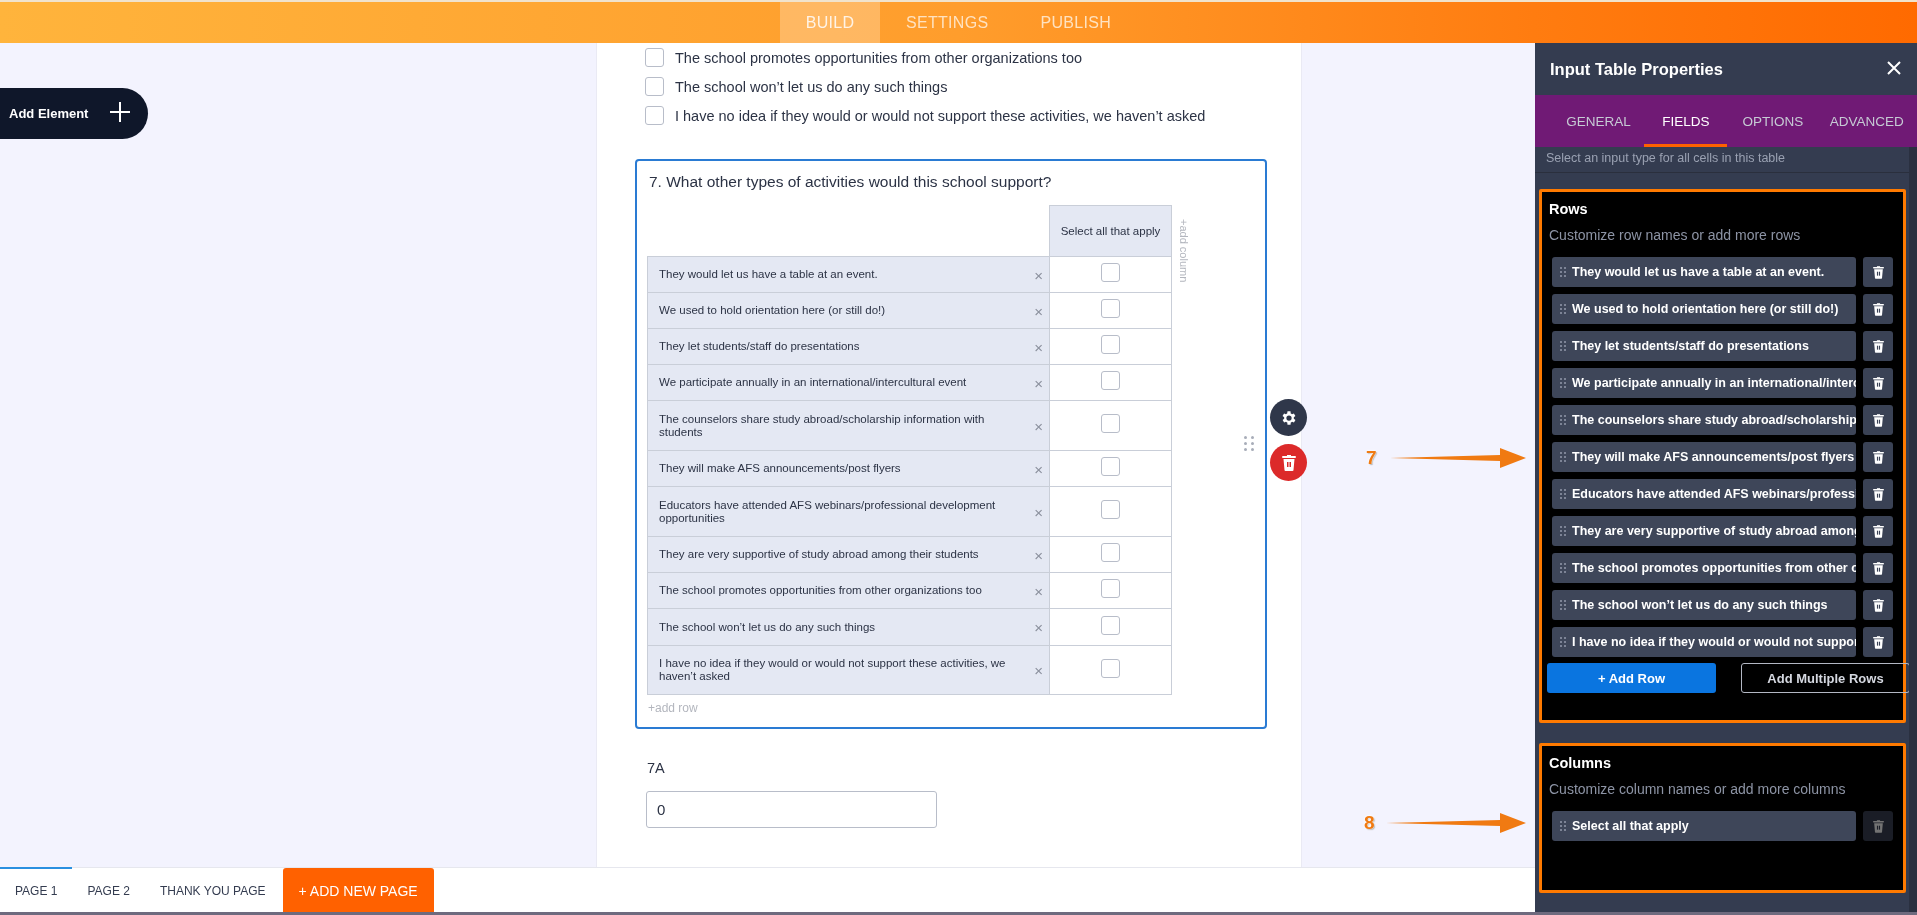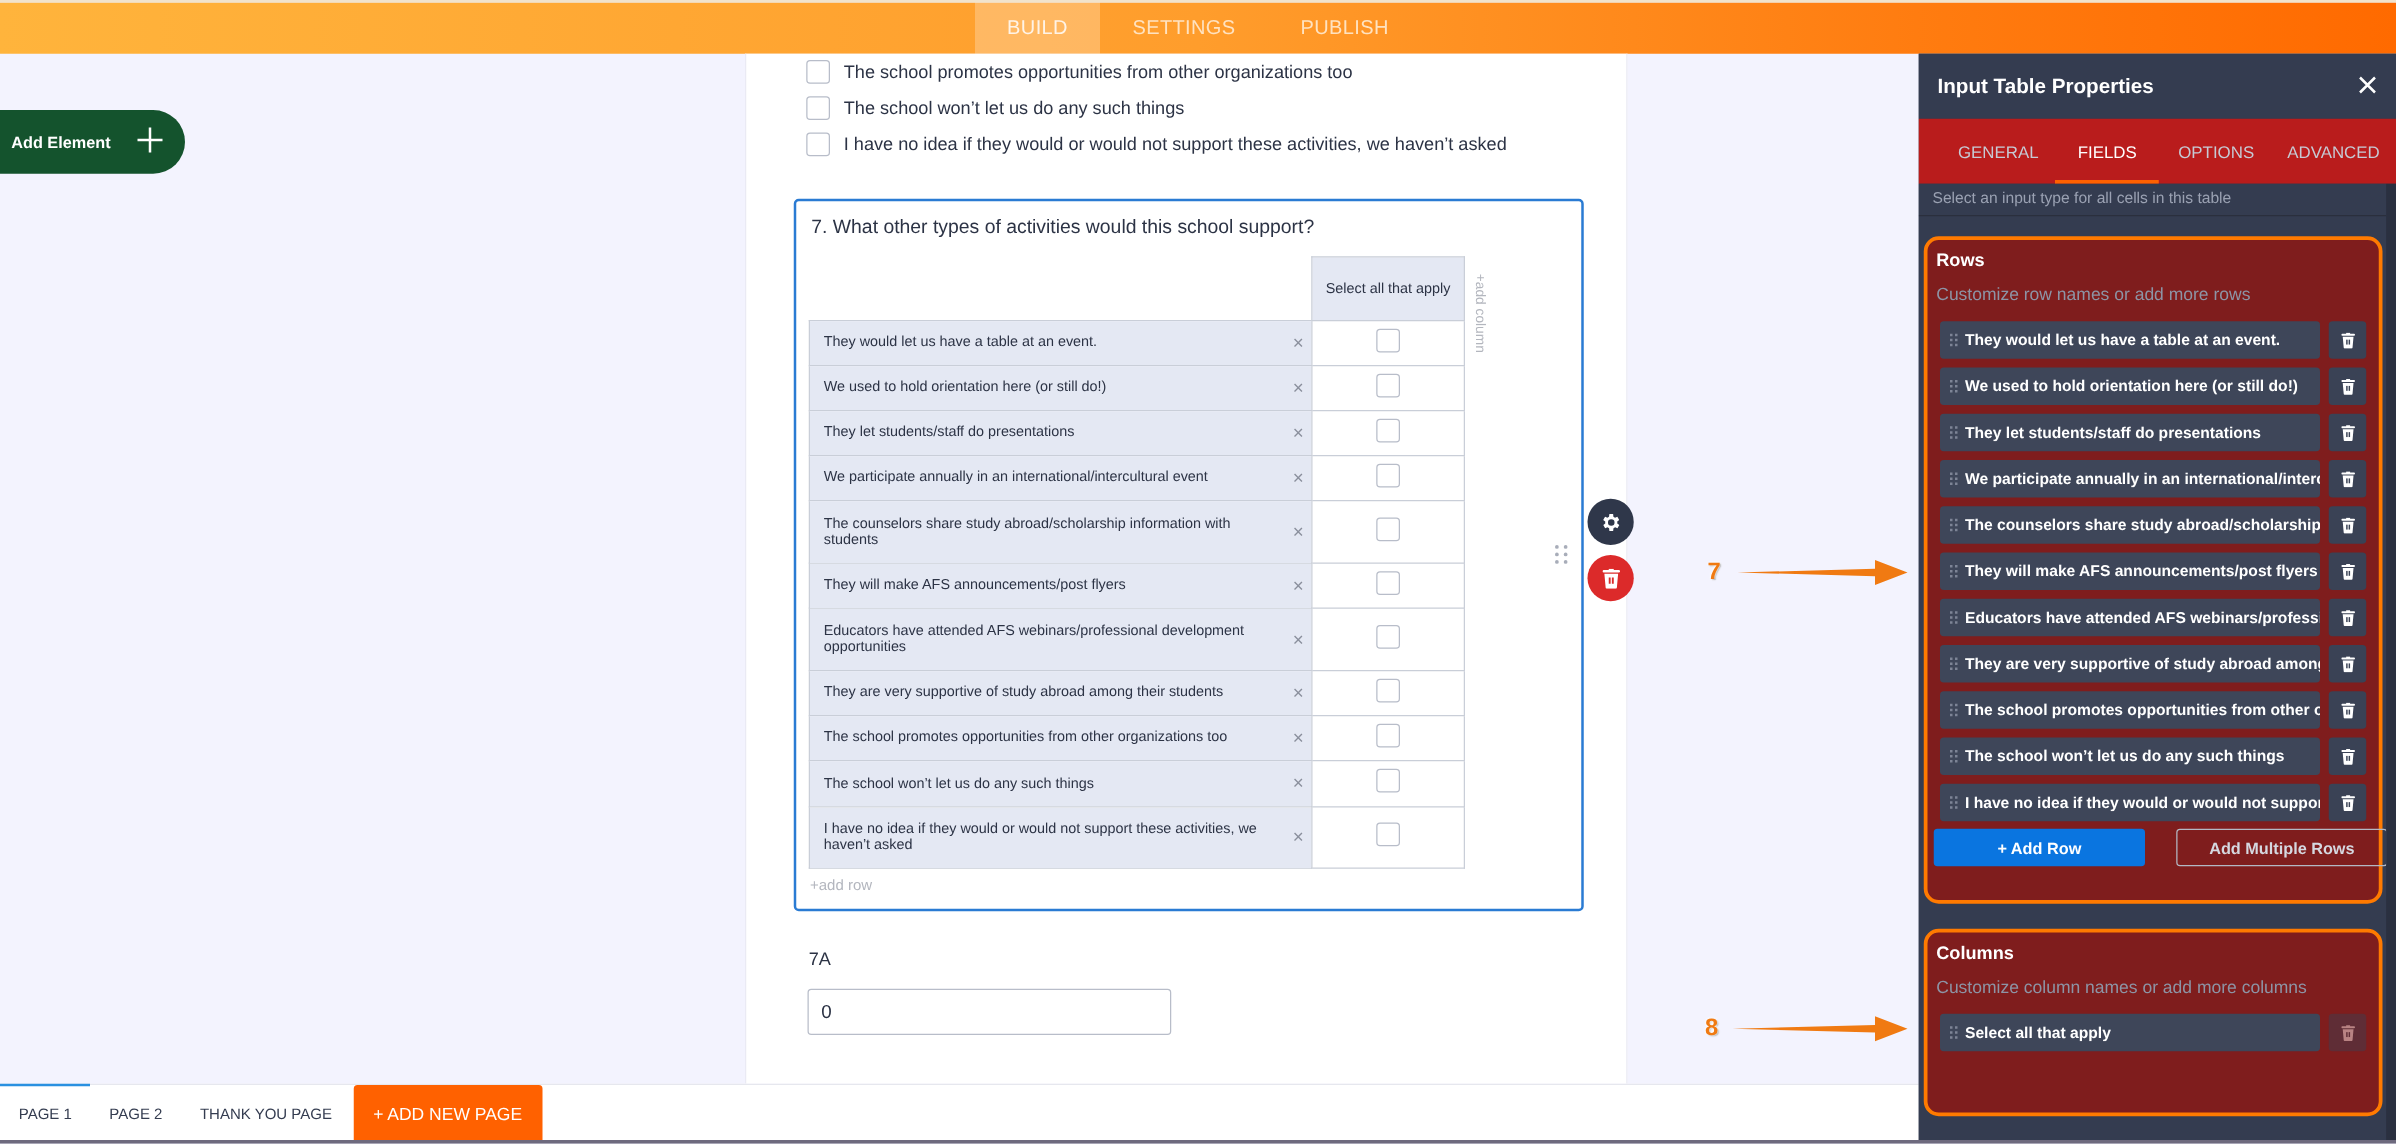--- a/index.html
+++ b/index.html
@@ -11,21 +11,21 @@
     background: linear-gradient(90deg, #ffb43c 0%, #ff9d2c 50%, #ff7c10 80%, #ff6a00 100%);
     border-top: 2px solid #f1e3cc; }
   .top-tabs { position: absolute; left: 780px; top: 0; height: 41px; display: flex; }
   .top-tab { height: 41px; padding: 0 26px; display: flex; align-items: center; color: #ffe2c0; font-size: 16px; letter-spacing: 0.3px; cursor: pointer; }
   .top-tab.active { background: rgba(255,255,255,0.25); color: #fff3e6; width: 100px; justify-content: center; padding: 0; }
   .preview { position: absolute; right: 24px; top: 8px; display: flex; align-items: center; gap: 8px; color: #fff; font-size: 13px; margin-top: 40px; }
   .toggle { width: 42px; height: 24px; border-radius: 12px; background: #d8d8d8; position: relative; cursor: pointer; }
   .toggle::after { content: ""; position: absolute; left: 0; top: 0; width: 24px; height: 24px; border-radius: 50%; background: #fff; box-shadow: 0 1px 2px rgba(0,0,0,0.3); }
 
   
-  .add-element { position: absolute; left: 0; top: 88px; width: 148px; height: 51px; background: #14532d; border-radius: 0 26px 26px 0; color: #fff; display: flex; align-items: center; padding-left: 9px; font-size: 13px; font-weight: bold; cursor: pointer; }
+  .add-element { position: absolute; left: 0; top: 88px; width: 148px; height: 51px; background: #0f172a; border-radius: 0 26px 26px 0; color: #fff; display: flex; align-items: center; padding-left: 9px; font-size: 13px; font-weight: bold; cursor: pointer; }
   .add-element .plus { position: absolute; right: 16px; top: 12px; width: 24px; height: 24px; }
   .add-element .plus::before, .add-element .plus::after { content: ""; position: absolute; background: #fff; }
   .add-element .plus::before { left: 11px; top: 2px; width: 2px; height: 20px; }
   .add-element .plus::after { left: 2px; top: 11px; width: 20px; height: 2px; }
 
   
   .canvas { position: absolute; left: 596px; top: 43px; width: 706px; height: 824px; background: #fff; border-left: 1px solid #eaeaf4; border-right: 1px solid #eaeaf4; }
   .prev-opts { position: absolute; left: 48px; top: 0; }
   .prev-opt { display: flex; align-items: center; height: 29px; font-size: 14.5px; color: #2c3345; }
   .cb { width: 19px; height: 19px; border: 1px solid #b8bdc9; border-radius: 3px; background: #fff; margin-right: 11px; flex-shrink: 0; cursor: pointer; }
@@ -60,29 +60,29 @@
   .bottom-edge { position: absolute; left: 0; top: 912px; width: 1917px; height: 3px; background: #6e6a7e; }
 
   
   .anno { position: absolute; }
   .anno-num { position: absolute; font-size: 19px; font-weight: bold; color: #f07a12; text-shadow: 0 0 2px #fff, 0 0 3px #fff, 1px 1px 1px #999; }
 
   
   .panel { position: absolute; left: 1535px; top: 43px; width: 382px; height: 869px; background: #2f3648; color: #fff; }
   .panel-head { height: 52px; display: flex; align-items: center; padding-left: 15px; font-size: 16.5px; font-weight: bold; background: #343c50; position: relative; }
   .panel-close { position: absolute; right: 12px; top: 14px; width: 22px; height: 22px; cursor: pointer; }
-  .panel-tabs { height: 52px; background: #b91c1c; display: flex; position: relative; padding-left: 20px; }
+  .panel-tabs { height: 52px; background: #701a75; display: flex; position: relative; padding-left: 20px; }
   .panel-tab { width: 92px; height: 52px; display: flex; align-items: center; justify-content: center; font-size: 13.5px; color: #c6cad4; cursor: pointer; position: relative; }
   .panel-tab.active { color: #fff; }
   .panel-tab.active::after { content: ""; position: absolute; left: 2px; right: 2px; bottom: 0; height: 3px; background: #ff6100; }
   .panel-body { position: absolute; top: 104px; left: 0; width: 374px; height: 765px; background: #343c50; overflow: hidden; }
   .panel-scrollbar { position: absolute; left: 374px; top: 104px; width: 8px; height: 765px; background: #2a3040; }
   .hint-top { padding: 4px 11px; font-size: 12.5px; color: #9aa1b2; height: 26px; border-bottom: 1px solid #2a2f3d; }
 
-  .section { position: absolute; left: 4px; border: 3px solid #ff7a00; border-radius: 12px; background: #7f1d1d; }
+  .section { position: absolute; left: 4px; border: 3px solid #ff7a00; border-radius: 2px; background: #000000; }
   .rows-section { top: 42px; width: 367px; height: 534px; }
   .cols-section { top: 596px; width: 367px; height: 150px; }
   .sec-title { position: absolute; left: 7px; top: 9px; font-size: 14.5px; font-weight: bold; color: #fff; }
   .sec-hint { position: absolute; left: 7px; top: 35px; font-size: 14px; color: #8d94a5; }
   .items { position: absolute; left: 10px; top: 65px; }
   .item { display: flex; margin-bottom: 7px; height: 30px; }
   .item-field { width: 304px; height: 30px; background: #3e4659; border-radius: 3px; display: flex; align-items: center; padding-left: 8px; font-size: 12.5px; font-weight: bold; color: #fff; overflow: hidden; white-space: nowrap; cursor: text; }
   .item-field .grip { display: grid; grid-template-columns: 2px 2px; gap: 2px 2px; margin-right: 6px; flex-shrink: 0; }
   .item-field .grip span { width: 2px; height: 2px; background: #7d8496; }
   .item-field .txt { overflow: hidden; white-space: nowrap; }

